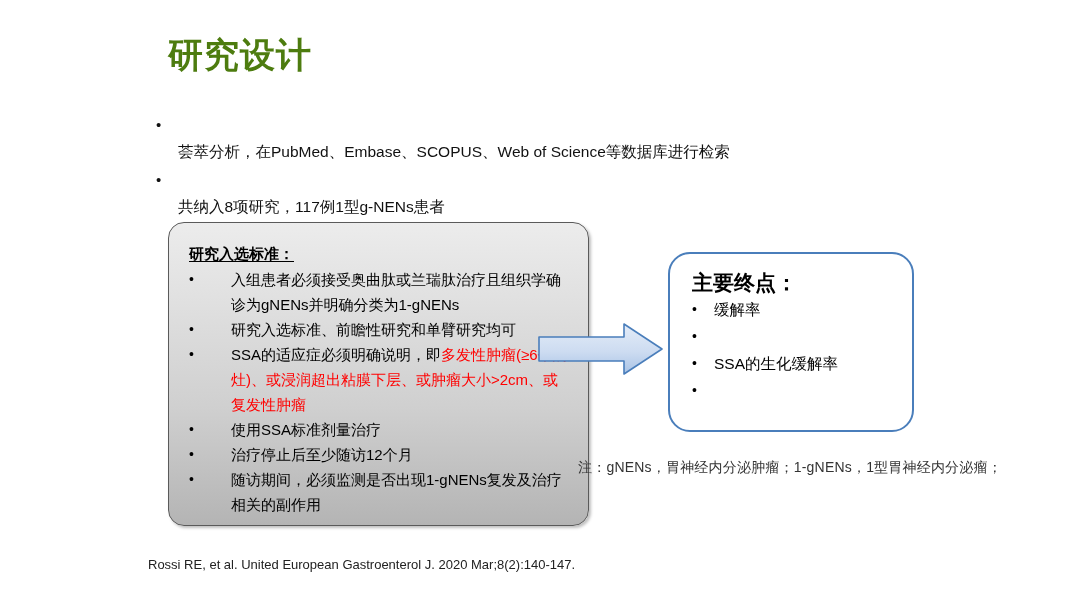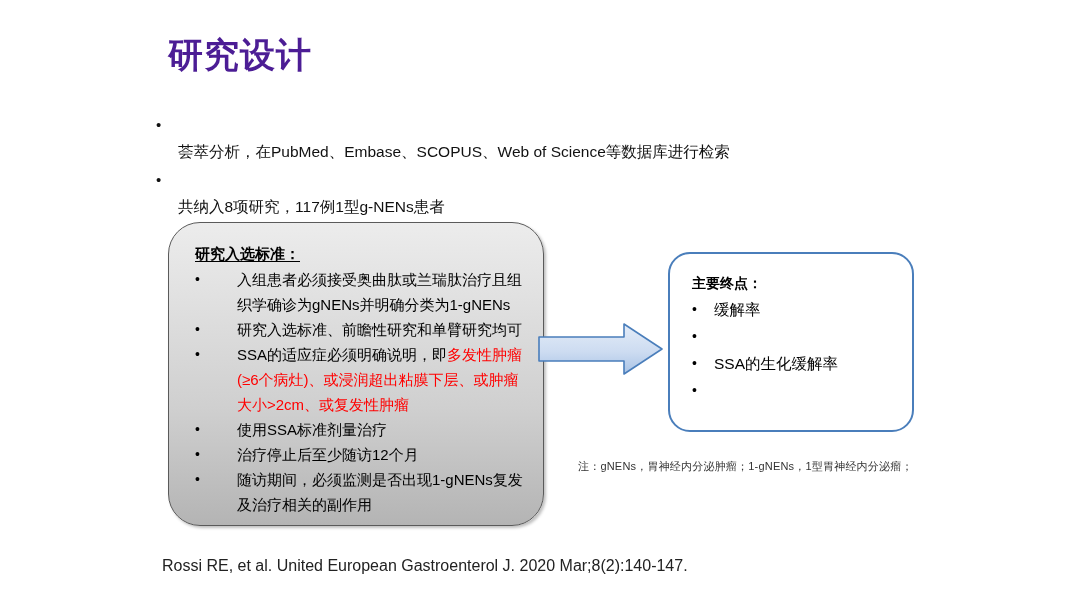--- a/index.html
+++ b/index.html
@@ -10,21 +10,21 @@
     overflow: hidden;
   }
   .slide { position: relative; width: 1080px; height: 608px; background: #fff; }
 
   
   .title {
     position: absolute;
     left: 168px; top: 34px;
     font-size: 35px;
     font-weight: bold;
-    color: #4c1d95;
+    color: #4d7c0f;
     letter-spacing: 1px;
     line-height: 1.2;
   }
 
   
   .top-bullets {
     position: absolute;
     left: 156px; top: 113px;
     width: 840px;
   }
@@ -42,26 +42,26 @@
     text-align: left;
     font-size: 15px;
     line-height: 24px;
   }
   .top-bullets .txt { flex: 1 1 auto; white-space: nowrap; margin-top: 27px; }
 
   
   .gray-box {
     position: absolute;
     left: 168px; top: 222px;
-    width: 376px; height: 304px;
-    border-radius: 32px;
+    width: 421px; height: 304px;
+    border-radius: 16px;
     background: linear-gradient(to bottom, #ececec 0%, #e2e2e2 22%, #cfcfcf 62%, #b4b4b4 100%);
     border: 1.3px solid #5a5a5a;
     box-shadow: 2px 2px 3px rgba(0,0,0,0.25);
-    padding: 22px 16px 10px 26px;
+    padding: 22px 16px 10px 20px;
   }
   .gb-head {
     font-size: 15px;
     font-weight: bold;
     color: #000;
     text-decoration: underline;
     text-underline-offset: 2px;
     margin-bottom: 3px;
   }
   .gb-head .colon { text-decoration: none; }
@@ -92,21 +92,21 @@
   .blue-box {
     position: absolute;
     left: 668px; top: 252px;
     width: 246px; height: 180px;
     border-radius: 22px;
     background: #ffffff;
     border: 2.2px solid #4a7ebb;
     padding: 16px 14px 10px 22px;
   }
   .bb-head {
-    font-size: 14px;
+    font-size: 21px;
     font-weight: bold;
     color: #000;
     line-height: 26px;
   }
   .bb-item {
     display: flex;
     align-items: flex-start;
     font-size: 15.5px;
     color: #000;
     line-height: 27px;
@@ -115,32 +115,32 @@
     flex: 0 0 22px;
     font-size: 14px;
     line-height: 27px;
   }
   .bb-item .body { flex: 1 1 auto; white-space: nowrap; }
 
   
   .note {
     position: absolute;
     left: 578px; top: 459px;
-    font-size: 11px;
+    font-size: 14px;
     color: #333;
     letter-spacing: 0.2px;
     white-space: nowrap;
     text-align: center;
   }
 
   
   .citation {
     position: absolute;
-    left: 162px; top: 557px;
-    font-size: 16px;
+    left: 148px; top: 557px;
+    font-size: 13px;
     color: #222;
     white-space: nowrap;
   }
 </style>
 </head>
 <body>
 
 <div class="slide">
 
   <div class="title">研究设计</div>

